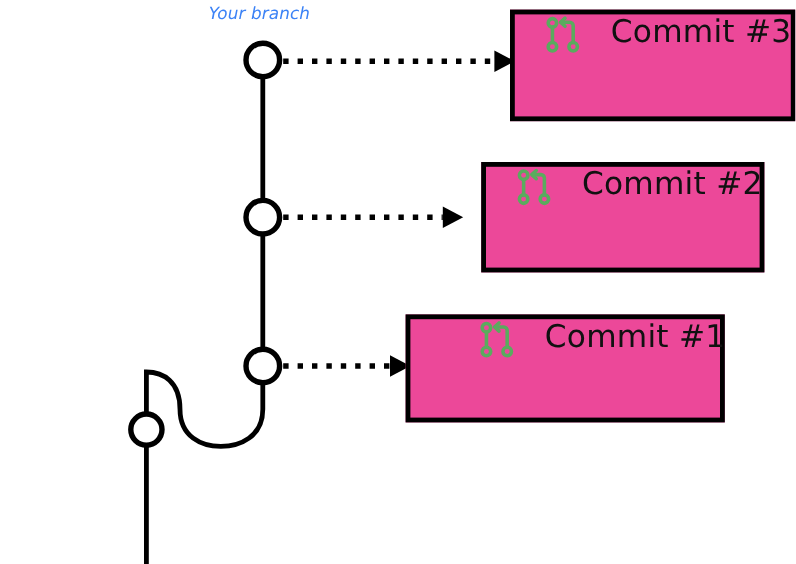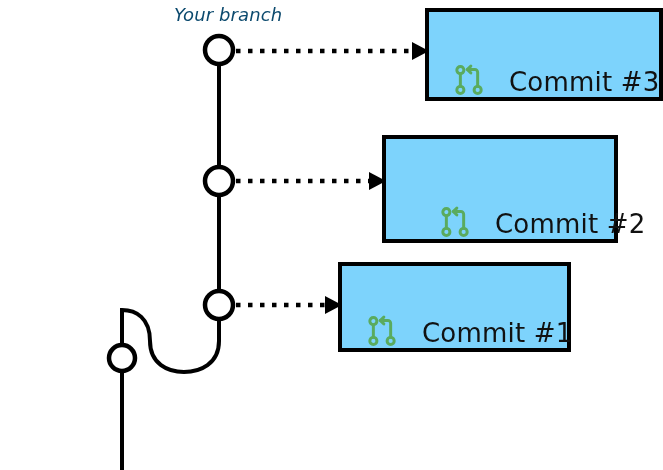--- a/index.html
+++ b/index.html
@@ -21,61 +21,61 @@
     position: absolute;
     left: 0;
     top: 0;
     width: 663px;
     height: 470px;
   }
   .branch-label {
     position: absolute;
     font-family: "DejaVu Sans", "Liberation Sans", sans-serif;
     font-style: italic;
-    font-size: 18px;
-    color: #0c4a6e;
+    font-size: 14px;
+    color: #3b82f6;
     white-space: nowrap;
     letter-spacing: 0.1px;
   }
   #label-your-branch {
     left: 174px;
     top: 4px;
   }
   #label-base-branch {
     left: 8px;
     top: 347px;
   }
   .commit-box {
     position: absolute;
     box-sizing: border-box;
-    background: #7dd3fc;
+    background: #ec4899;
     border: 4px solid #000000;
     display: flex;
     flex-direction: row;
-    align-items: flex-end;
+    align-items: flex-start;
   }
   .commit-icon {
     flex: 0 0 auto;
     margin-left: 24px;
     width: 34px;
     height: 34px;
     display: block;
   }
   .commit-text {
     flex: 0 0 auto;
     margin-left: 22px;
     font-family: "DejaVu Sans", "Liberation Sans", sans-serif;
     font-size: 26px;
     color: #111111;
     white-space: nowrap;
     letter-spacing: 0.2px;
   }
   #commit-box-3 { left: 425px; top: 8px;   width: 238px; height: 93px; }
-  #commit-box-2 { left: 382px; top: 135px; width: 236px; height: 108px; padding-left: 29px; }
-  #commit-box-1 { left: 338px; top: 262px; width: 233px; height: 90px; }
+  #commit-box-2 { left: 401px; top: 135px; width: 236px; height: 92px; }
+  #commit-box-1 { left: 338px; top: 262px; width: 266px; height: 90px; padding-left: 32px; }
 </style>
 </head>
 <body>
 
 <div id="canvas">
 
   <svg class="graph-svg" viewBox="0 0 663 470">
 
     <line x1="219" y1="50" x2="219" y2="181" stroke="#000000" stroke-width="4" stroke-linecap="butt"></line>
     <line x1="219" y1="181" x2="219" y2="305" stroke="#000000" stroke-width="4" stroke-linecap="butt"></line>

